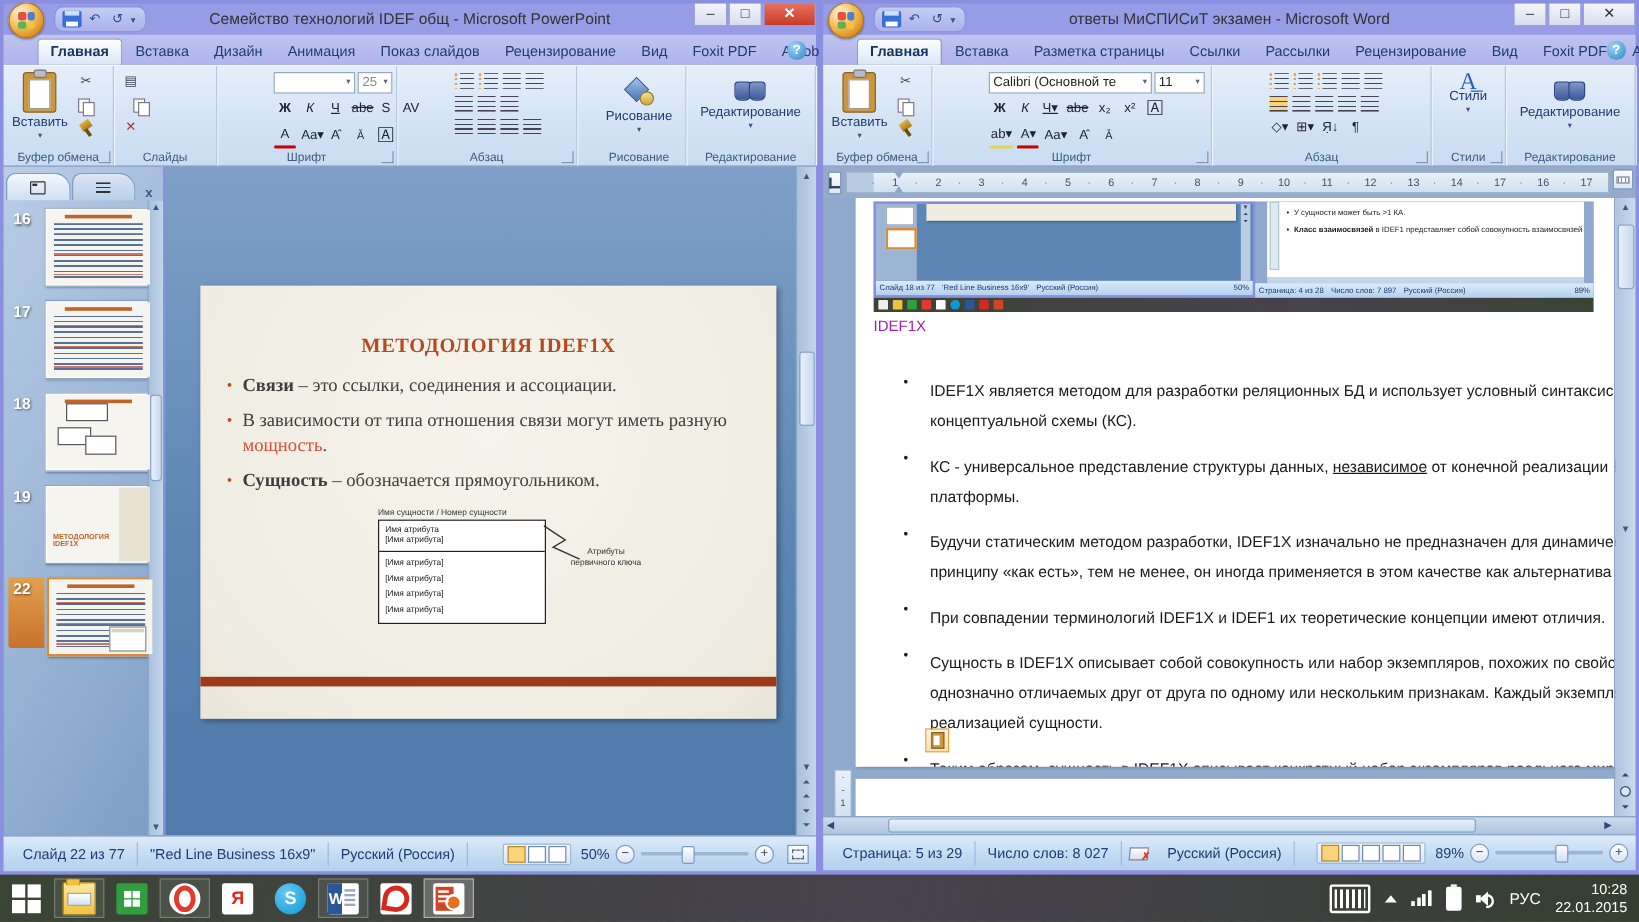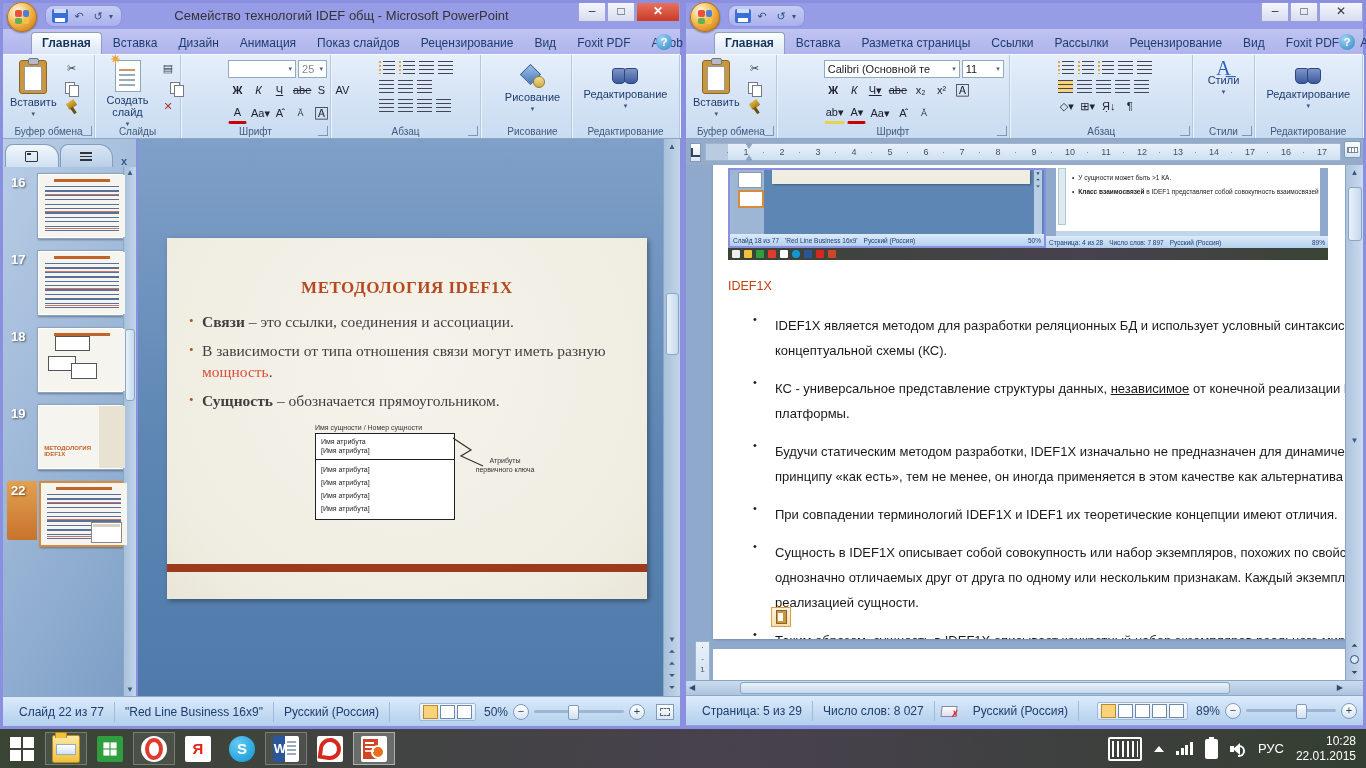--- a/index.html
+++ b/index.html
@@ -165,21 +165,21 @@
   .emb .m-word{width:47%;height:80px;box-sizing:border-box;background:#8ea9cb;position:relative;display:flex;flex-direction:column;}
   .m-page{flex:1;margin:0 8px 0 10px;background:#fff;position:relative;overflow:hidden;}
   .m-vr{position:absolute;left:2px;top:0;bottom:6px;width:6px;background:#dfe9f4;border:1px solid #acc;}
   .m-bullets{margin:6px 4px 0 16px;font-size:6.5px;color:#222;line-height:8px;}
   .m-bullets div{margin-bottom:6px;white-space:nowrap;}
   .m-bullets .bdot{margin-right:4px;}
   .m-hscroll{height:5px;background:#c2d6ea;margin:0 8px 0 10px;}
   .m-taskbar{width:100%;height:12px;background:linear-gradient(90deg,#3a4434,#48414f 60%,#3a4434);display:flex;align-items:center;gap:4px;padding-left:4px;box-sizing:border-box;}
   .m-taskbar i{width:8px;height:8px;border-radius:1px;}
 
-  .heading{position:absolute;left:15px;top:114px;font-size:12.5px;color:#c2410c;text-align:right;}
+  .heading{position:absolute;left:15px;top:100px;font-size:12.5px;color:#a21caf;text-align:right;}
   .wbullets{position:absolute;left:40px;top:148px;right:0;font-size:13px;color:#1a1a1a;}
   .wbullets .wb-item{display:flex;margin-bottom:13px;}
   .wbullets .bdot{width:22px;flex:0 0 22px;font-size:11px;}
   .wbullets .blines div{line-height:25px;white-space:nowrap;}
   .paste-opt{position:absolute;left:58px;top:442px;width:18px;height:18px;border:1px solid #d9a24a;background:linear-gradient(#fdf2dd,#f6dfb2);display:flex;align-items:center;justify-content:center;}
   .paste-mini{width:9px;height:12px;background:#c9973f;border:1px solid #8a6426;position:relative;}
   .paste-mini::before{content:"";position:absolute;left:1px;top:2px;width:5px;height:8px;background:#fff;}
 
   .wscroll{position:absolute;right:0;top:0;bottom:0;width:17px;background:linear-gradient(90deg,#aec3dd,#c9dbee);border-left:1px solid #8aa6c4;display:flex;flex-direction:column;align-items:center;}
   .wthumb{width:12px;height:52px;background:linear-gradient(90deg,#e8f1fa,#c6d9ec);border:1px solid #8aa6c4;border-radius:3px;margin-top:8px;}
@@ -287,25 +287,20 @@
             <div class="sic">✂</div>
             <div class="sic ic-copy"></div>
             <div class="sic ic-brush"></div>
           </div>
         </div>
         <div class="rgroup-label">Буфер обмена</div>
         <div class="dlg"></div>
       </div>
       <div class="rgroup" style="width:86px">
         <div style="display:flex">
-          <div class="bigbtn">
-            <div class="newslide-ic"></div>
-            <span>Создать слайд</span>
-              <span class="drop">▾</span>
-          </div>
           <div class="smallcol">
             <div class="sic">▤</div>
             <div class="sic"><span class="ic-copy"></span></div>
             <div class="sic" style="color:#a33">✕</div>
           </div>
         </div>
         <div class="rgroup-label">Слайды</div>
       </div>
       <div class="rgroup" style="width:150px">
         <div class="fontrow">
@@ -508,20 +503,21 @@
             <i></i>
             <i></i>
           </div>
         </div>
       <div class="qat">
         <span class="qi qi-save"></span>
         <span class="qi">↶</span>
         <span class="qi">↺</span>
         <span class="qdrop">▾</span>
       </div>
+      <div class="title-text">ответы МиСПИСиТ экзамен - Microsoft Word</div>
       <div class="winbtns">
         <div class="wb">–</div>
         <div class="wb">□</div>
         <div class="wb close-idle">✕</div>
       </div>
     </div>
     <div class="tabrow" id="word-tabs">
       <div class="rtab active">Главная</div>
         <div class="rtab">Вставка</div>
         <div class="rtab">Разметка страницы</div>

